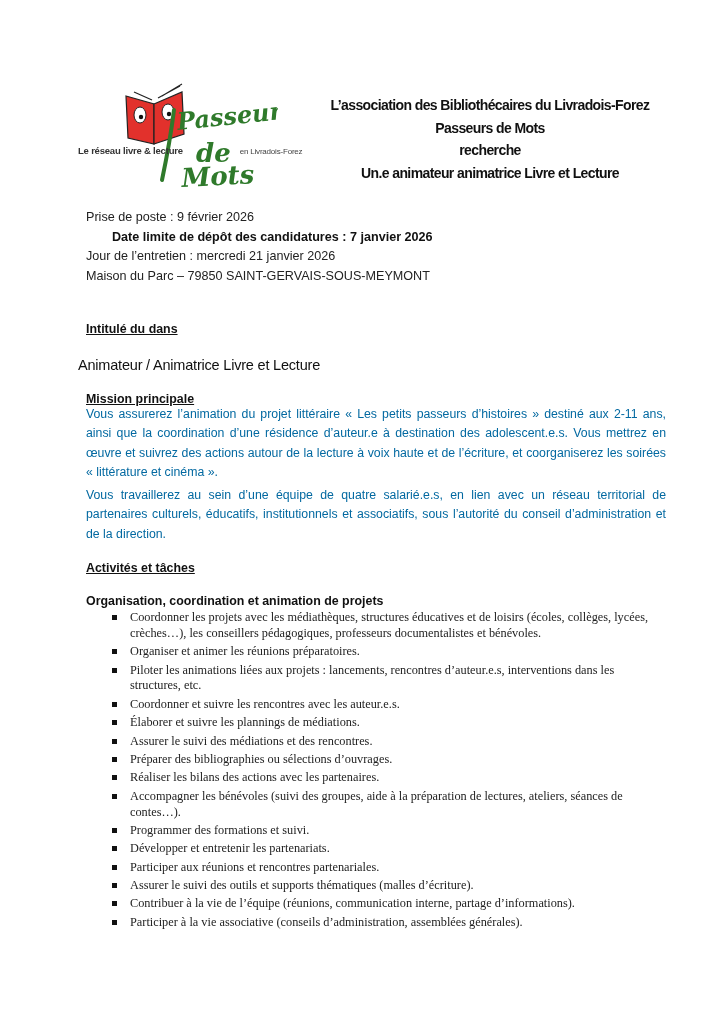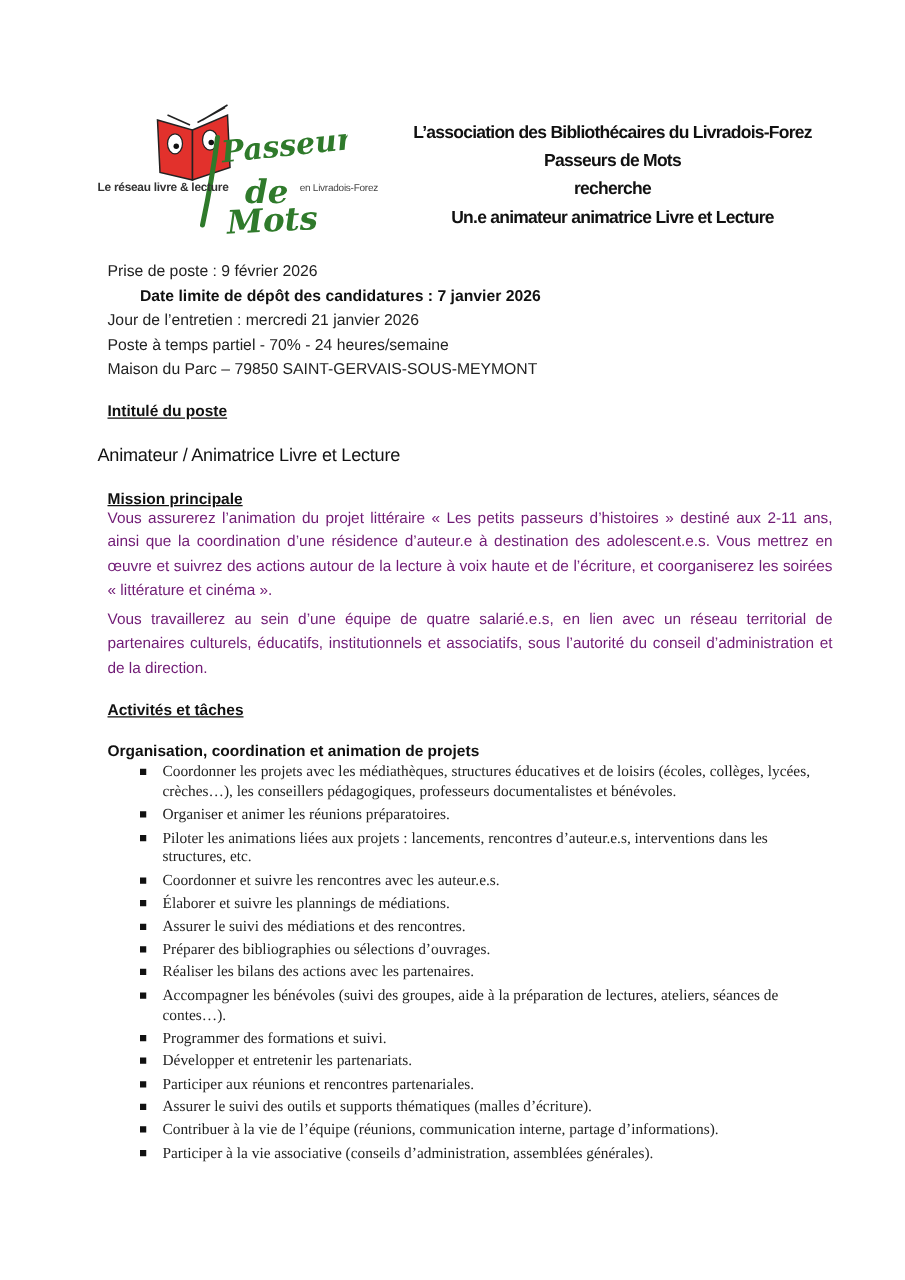--- a/index.html
+++ b/index.html
@@ -19,21 +19,21 @@
     .header div { white-space: nowrap; }
 
     
     .info { position: absolute; left: 86px; top: 208px; font-size: 12.6px; line-height: 19.5px; color: #222; }
     .info div { white-space: nowrap; }
     .info .bold { font-weight: bold; color: #111; margin-left: 26px; }
 
     .section-head { position: absolute; left: 86px; font-weight: bold; font-size: 12.4px; text-decoration: underline; color: #111; }
     .job-title { position: absolute; left: 78px; top: 357px; font-size: 14.5px; color: #111; letter-spacing: -0.2px; }
 
-    .paragraph { position: absolute; left: 86px; width: 580px; font-size: 12.3px; line-height: 19.3px; color: #701a75; text-align: justify; }
+    .paragraph { position: absolute; left: 86px; width: 580px; font-size: 12.3px; line-height: 19.3px; color: #0369a1; text-align: justify; }
 
     .subhead { position: absolute; left: 86px; top: 594px; font-weight: bold; font-size: 12.4px; color: #111; }
 
     .tasks { position: absolute; left: 130px; top: 610px; width: 530px; margin: 0; padding: 0; list-style: none; font-size: 12.3px; line-height: 15.8px; color: #222; }
     .tasks li { position: relative; padding-left: 0; margin-bottom: 2.6px; font-family: Liberation Serif, serif; }
     .tasks li .bullet { position: absolute; left: -18px; top: 5px; width: 5px; height: 5px; background: #111; }
   </style>
 </head>
 <body>
 
@@ -68,25 +68,24 @@
     <div>L’association des Bibliothécaires du Livradois-Forez</div>
     <div>Passeurs de Mots</div>
     <div>recherche</div>
     <div>Un.e animateur animatrice Livre et Lecture</div>
   </div>
 
   <div class="info">
     <div>Prise de poste : 9 février 2026</div>
     <div class="bold">Date limite de dépôt des candidatures : 7 janvier 2026</div>
     <div>Jour de l’entretien : mercredi 21 janvier 2026</div>
-    <div>Poste à temps partiel - 70% - 24 heures/semaine</div>
     <div>Maison du Parc – 79850 SAINT-GERVAIS-SOUS-MEYMONT</div>
   </div>
 
-  <div class="section-head" style="top:322px;">Intitulé du poste</div>
+  <div class="section-head" style="top:322px;">Intitulé du dans</div>
   <div class="job-title">Animateur / Animatrice Livre et Lecture</div>
 
   <div class="section-head" style="top:392px;">Mission principale</div>
   <div class="paragraph" style="top:405px;">Vous assurerez l’animation du projet littéraire « Les petits passeurs d’histoires » destiné aux 2-11 ans, ainsi que la coordination d’une résidence d’auteur.e à destination des adolescent.e.s. Vous mettrez en œuvre et suivrez des actions autour de la lecture à voix haute et de l’écriture, et coorganiserez les soirées « littérature et cinéma ».</div>
   <div class="paragraph" style="top:486px;">Vous travaillerez au sein d’une équipe de quatre salarié.e.s, en lien avec un réseau territorial de partenaires culturels, éducatifs, institutionnels et associatifs, sous l’autorité du conseil d’administration et de la direction.</div>
 
   <div class="section-head" style="top:561px;">Activités et tâches</div>
   <div class="subhead">Organisation, coordination et animation de projets</div>
 
   <ul class="tasks">

